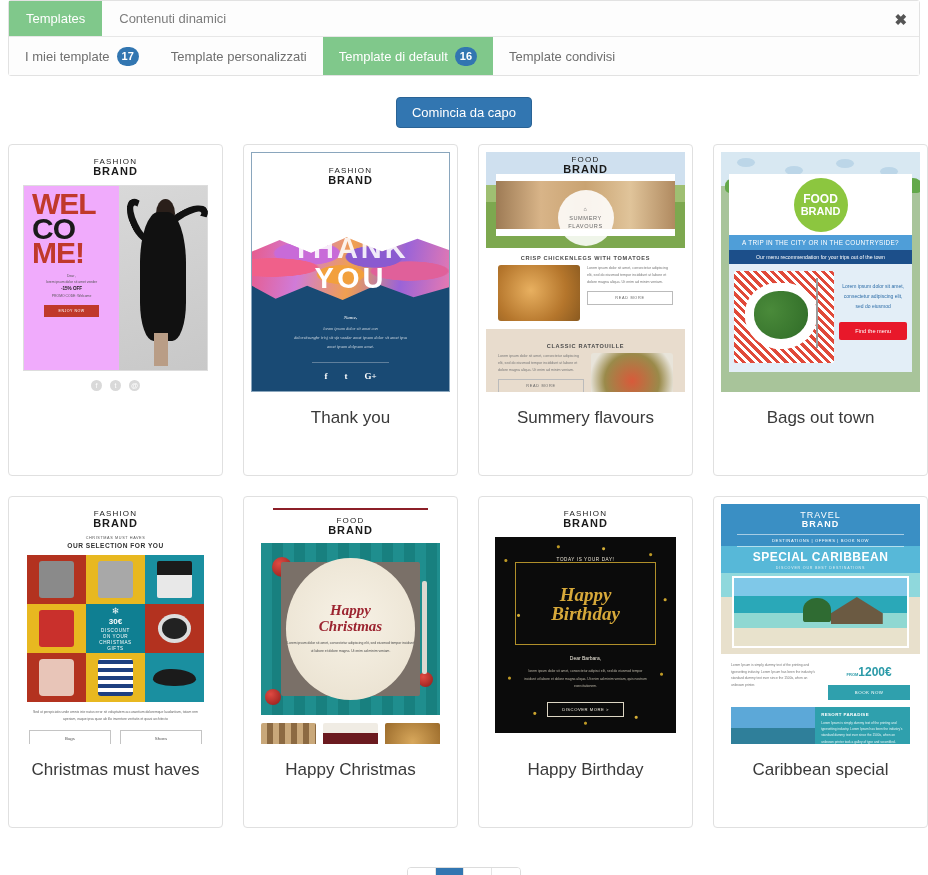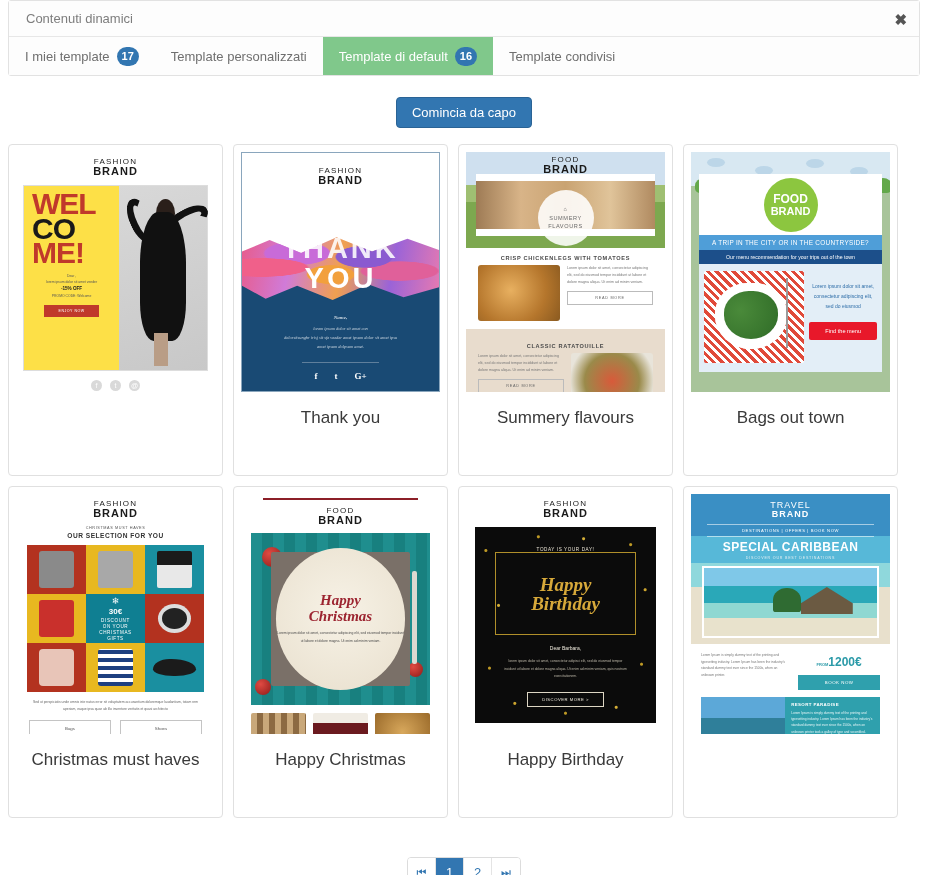--- a/index.html
+++ b/index.html
@@ -91,21 +91,21 @@
     font-size: 13px;
     padding: 7px 15px;
     border-radius: 4px;
     cursor: pointer;
   }
 
   
   .grid {
     display: grid;
     grid-template-columns: repeat(4, 215px);
-    gap: 10px;
+    gap: 20px;
     padding: 16px 8px;
   }
   .card {
     height: 332px;
     background: #fff;
     border: 1px solid #e0e0e0;
     border-radius: 4px;
     padding: 7px;
     display: flex;
     flex-direction: column;
@@ -138,21 +138,21 @@
   
   .t-welcome { background:#fff; padding-top:6px; }
   .wel-img {
     margin: 8px 7px 0;
     height: 186px;
     display: flex;
     border: 1px solid #ddd;
     background: #dcdcdc;
   }
   .wel-left {
-    flex: 1; background: #fde047; padding: 6px 4px 4px;
+    flex: 1; background: #f0abfc; padding: 6px 4px 4px;
     display:flex; flex-direction:column; align-items:center;
   }
   .wel-word { font-weight:bold; line-height:0.82; text-align:left; width:100%; padding-left:4px;}
   .wel-word span { display:block; font-size:30px; letter-spacing:-1px; }
   .w-1 { color:#c0392b; }
   .w-2 { color:#1a1a1a; }
   .w-3 { color:#c0392b; }
   .wel-txt { font-size:3.4px; color:#555; text-align:center; margin-top:7px; line-height:1.8; }
   .wel-txt b { font-size:4.6px; color:#222; }
   .wel-cta {
@@ -449,20 +449,23 @@
   .pg:last-child { border-right:none; }
   .pg.active { background:#3276b1; color:#fff; }
   .pg.nav { color:#3276b1; font-size:11px; }
 </style>
 </head>
 <body>
 
 <div class="panel">
 
   <div class="tabbar-top">
+    <div class="tab-top active">
+      <span>Templates</span>
+    </div>
     <div class="tab-top">
       <span>Contenuti dinamici</span>
     </div>
     <div class="close-x">✖</div>
   </div>
 
   <div class="tabbar-sub">
     <div class="tab-sub">
       <span>I miei template</span>
       <span class="badge">17</span>
@@ -765,20 +768,21 @@
       <div class="cr-panel">
         <div class="cr-pimg"></div>
         <div class="cr-ptxt">
           <div class="h">RESORT PARADISE</div>
           <div class="p">Lorem Ipsum is simply dummy text of the printing and typesetting industry. Lorem Ipsum has been the industry's standard dummy text ever since the 1500s, when an unknown printer took a galley of type and scrambled.</div>
 
         </div>
       </div>
 
     </div>
+    <div class="card-title">Caribbean special</div>
   </div>
 
 </div>
 
 <div class="pager-row">
   <div class="pager">
     <div class="pg nav">⏮</div>
     <div class="pg active">1</div>
     <div class="pg">2</div>
     <div class="pg nav">⏭</div>

